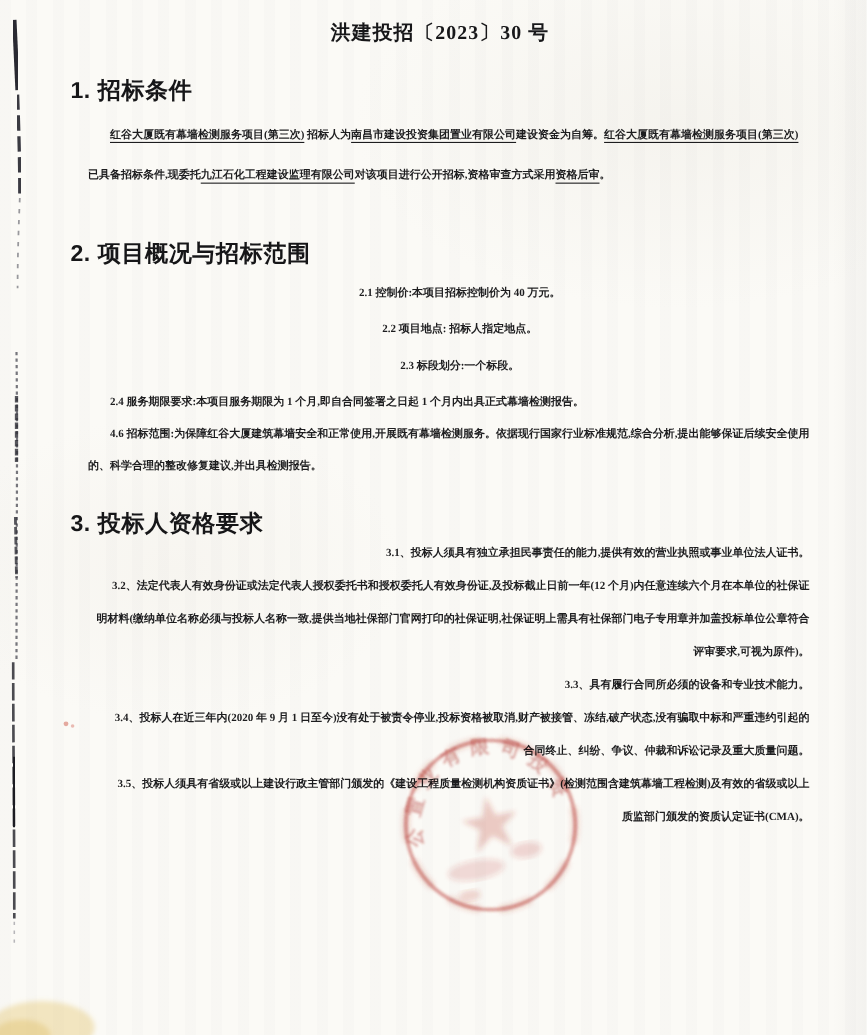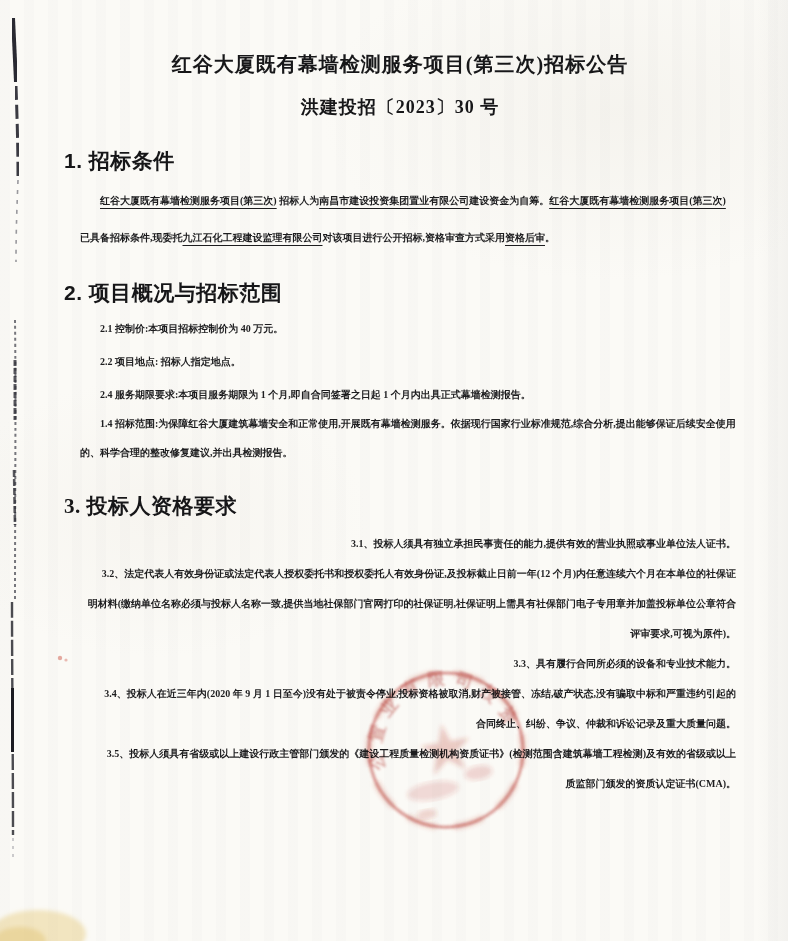--- a/index.html
+++ b/index.html
@@ -33,57 +33,57 @@
   }
   h3{
     margin:30px 0 10px;font-size:21px;line-height:22px;font-weight:700;
     font-family:"Liberation Sans","DejaVu Sans",sans-serif;color:#161618;
     letter-spacing:.5px;
   }
   .body-block{margin-left:16px;}
   p{margin:0;font-size:10px;word-break:break-all;overflow-wrap:anywhere;}
   .para{line-height:37px;text-indent:2em;margin-top:6px;}
   .item{line-height:29px;text-indent:2em;}
-  .gap{margin-bottom:4px;}
+  .gap{margin-bottom:4px;text-align:center;}
   .item3{line-height:30px;text-indent:2em;text-align:right;}
   .u{text-decoration:underline;text-underline-offset:4px;text-decoration-thickness:1.2px;}
-  .sec2 h3{margin-top:26px;}
-  .sec3 h3{margin-top:28px;margin-bottom:12px;font-family:Liberation Serif, serif;}
+  .sec2 h3{margin-top:42px;}
+  .sec3 h3{margin-top:28px;margin-bottom:0;}
 
   
   .seal{position:absolute;left:356px;top:660px;width:180px;height:180px;
         z-index:5;pointer-events:none;mix-blend-mode:multiply;opacity:.85;
         transform:rotate(-10deg);}
   
   .artifacts{position:absolute;inset:0;z-index:6;pointer-events:none;}
 </style>
 </head>
 <body>
 
 <div class="page">
 
   <div class="content">
 
-    <h1>红谷大厦既有幕墙检测服务项目(第三次)招标公告</h1>
     <h2>洪建投招〔2023〕30 号</h2>
 
     <section class="sec1">
       <h3>1. 招标条件</h3>
       <div class="body-block">
         <p class="para"><span class="u">红谷大厦既有幕墙检测服务项目(第三次)</span><span> 招标人为</span><span class="u">南昌市建设投资集团置业有限公司</span><span>建设资金为自筹。</span><span class="u">红谷大厦既有幕墙检测服务项目(第三次)</span><span> 已具备招标条件,现委托</span><span class="u">九江石化工程建设监理有限公司</span><span>对该项目进行公开招标,资格审查方式采用</span><span class="u">资格后审</span><span>。</span></p>
       </div>
     </section>
 
     <section class="sec2">
       <h3>2. 项目概况与招标范围</h3>
       <div class="body-block">
         <p class="item gap">2.1 控制价:本项目招标控制价为 40 万元。</p>
         <p class="item gap">2.2 项目地点: 招标人指定地点。</p>
+        <p class="item gap">2.3 标段划分:一个标段。</p>
         <p class="item">2.4 服务期限要求:本项目服务期限为 1 个月,即自合同签署之日起 1 个月内出具正式幕墙检测报告。</p>
-        <p class="item">1.4 招标范围:为保障红谷大厦建筑幕墙安全和正常使用,开展既有幕墙检测服务。依据现行国家行业标准规范,综合分析,提出能够保证后续安全使用的、科学合理的整改修复建议,并出具检测报告。</p>
+        <p class="item">4.6 招标范围:为保障红谷大厦建筑幕墙安全和正常使用,开展既有幕墙检测服务。依据现行国家行业标准规范,综合分析,提出能够保证后续安全使用的、科学合理的整改修复建议,并出具检测报告。</p>
       </div>
     </section>
 
     <section class="sec3">
       <h3>3. 投标人资格要求</h3>
       <div class="body-block">
         <p class="item3">3.1、投标人须具有独立承担民事责任的能力,提供有效的营业执照或事业单位法人证书。</p>
         <p class="item3">3.2、法定代表人有效身份证或法定代表人授权委托书和授权委托人有效身份证,及投标截止日前一年(12 个月)内任意连续六个月在本单位的社保证明材料(缴纳单位名称必须与投标人名称一致,提供当地社保部门官网打印的社保证明,社保证明上需具有社保部门电子专用章并加盖投标单位公章符合评审要求,可视为原件)。</p>
         <p class="item3">3.3、具有履行合同所必须的设备和专业技术能力。</p>
         <p class="item3">3.4、投标人在近三年内(2020 年 9 月 1 日至今)没有处于被责令停业,投标资格被取消,财产被接管、冻结,破产状态,没有骗取中标和严重违约引起的合同终止、纠纷、争议、仲裁和诉讼记录及重大质量问题。</p>

